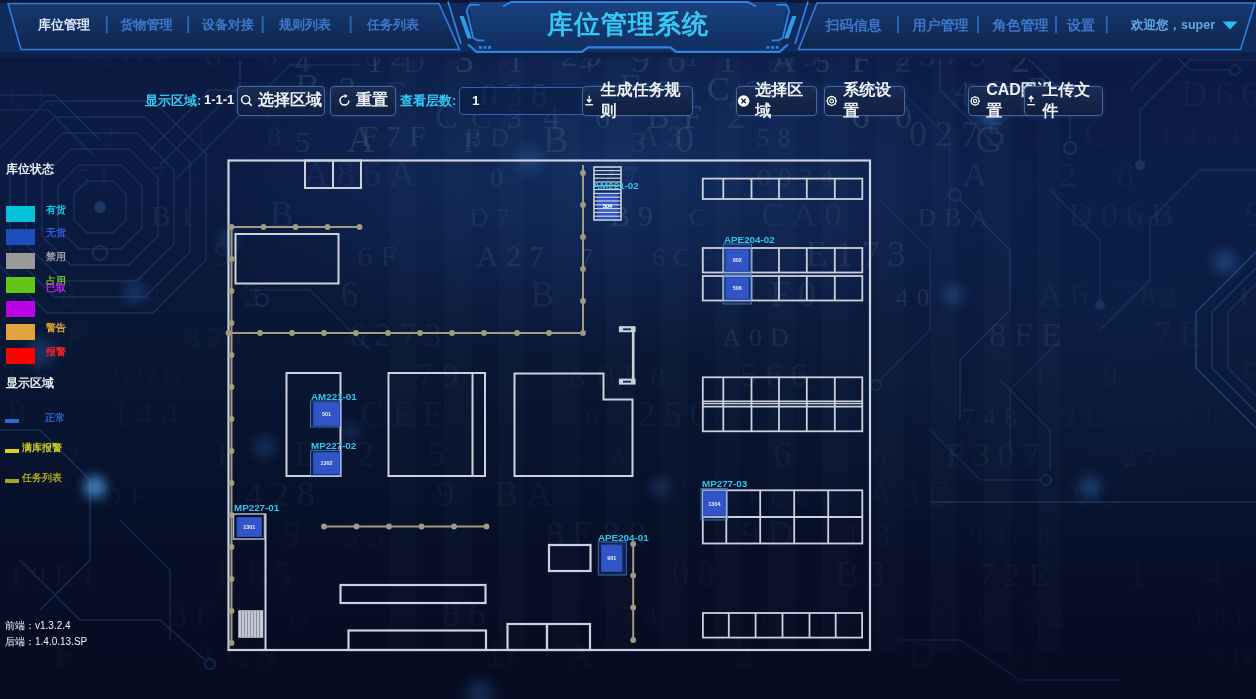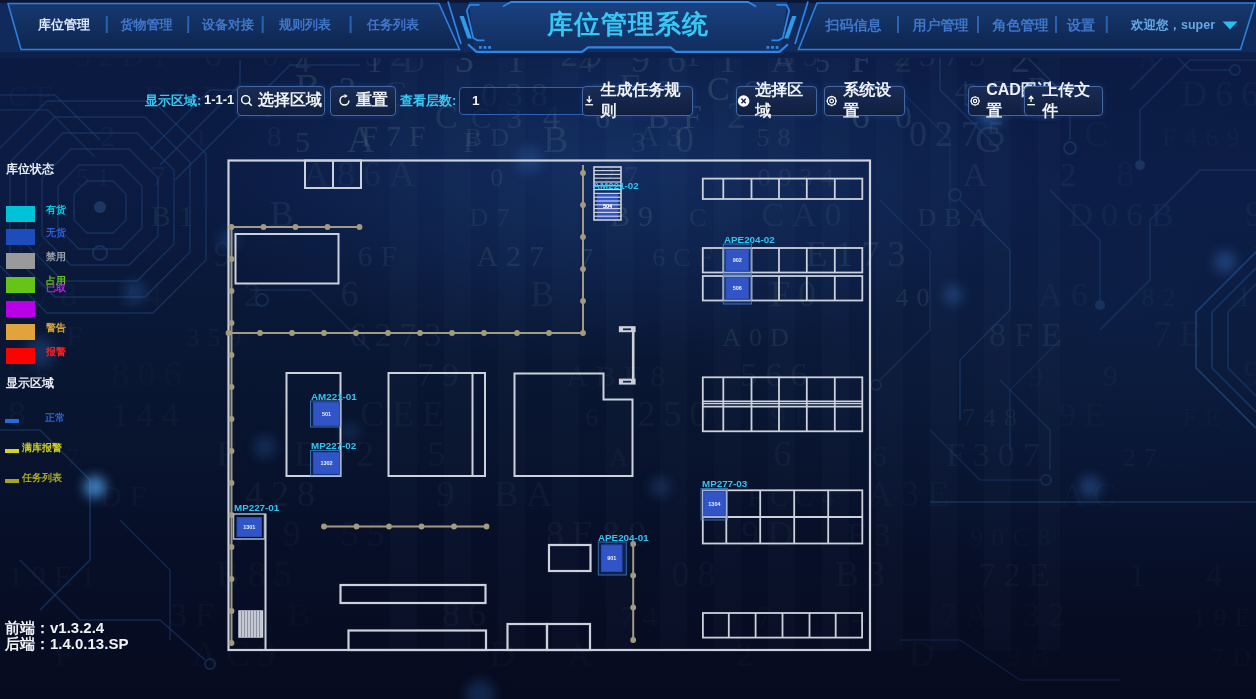--- a/index.html
+++ b/index.html
@@ -13,21 +13,21 @@
        background:linear-gradient(180deg,#1a2c55,#101f40);color:#eef1f6;font-size:16px;
        display:flex;align-items:center;justify-content:center;font-weight:bold;
        box-shadow:0 0 6px rgba(40,90,180,0.35);}
   .sel{position:absolute;left:459px;top:86.5px;width:148px;height:26px;border:1px solid #2e62b8;
        border-radius:4px;background:rgba(10,28,66,0.55);color:#f0f3f8;font-size:13.5px;
        font-weight:bold;line-height:26px;}
   .lt{position:absolute;left:6px;font-size:12px;font-weight:bold;color:#e8edf5;}
   .sw{position:absolute;left:6px;width:29px;height:16px;}
   .swt{position:absolute;left:46px;font-size:10px;font-weight:bold;}
   .dash{position:absolute;left:5px;width:13.5px;height:4px;}
-  .ver{position:absolute;left:5px;font-size:15px;font-weight:bold;color:#f0f2f6;}
+  .ver{position:absolute;left:5px;font-size:10px;font-weight:normal;color:#f0f2f6;}
 </style></head>
 <body>
 <div id="app">
 
   <svg width="1256" height="699" style="position:absolute;left:0;top:0">
     <defs>
         <filter id="blur" x="-80%" y="-80%" width="260%" height="260%">
       <feGaussianBlur stdDeviation="6"></feGaussianBlur>
         </filter>
       </defs>

